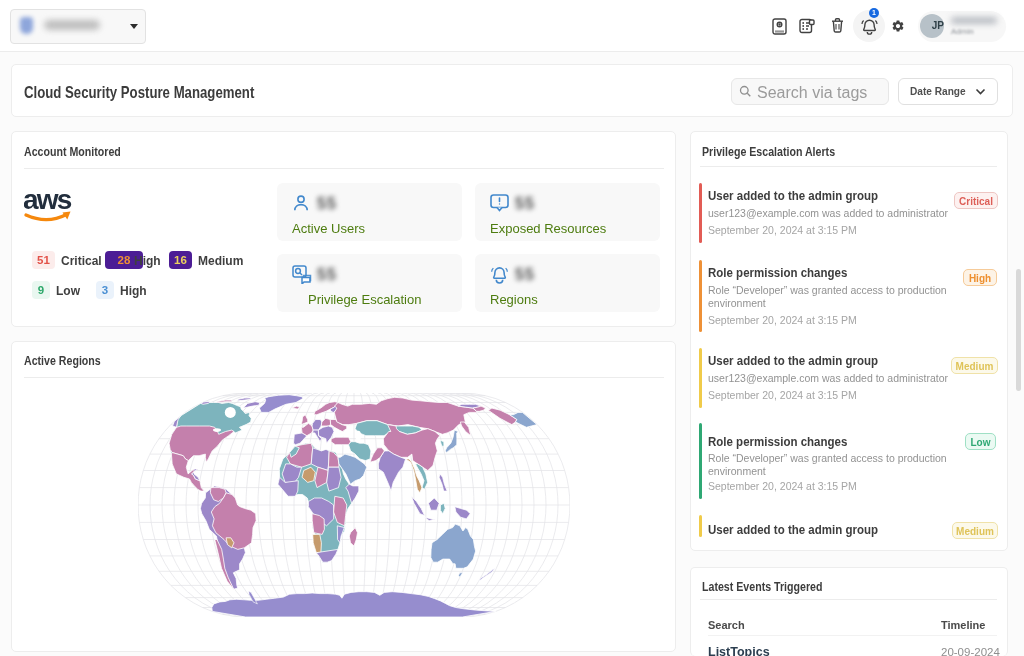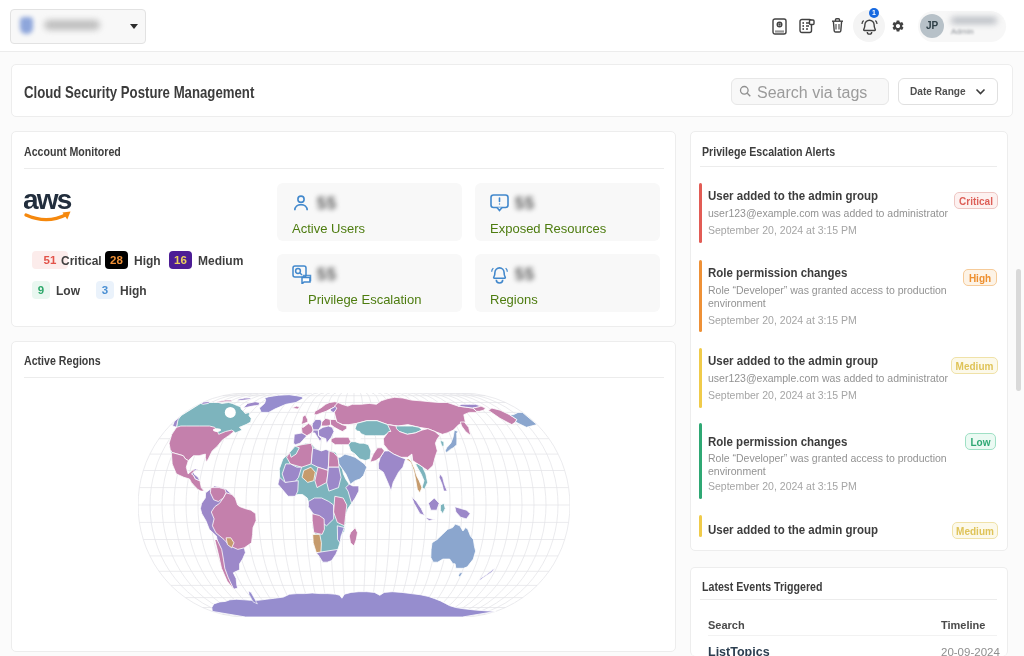--- a/index.html
+++ b/index.html
@@ -9,21 +9,21 @@
 
 #navbar { position:absolute; top:0; left:0; width:1024px; height:52px; background:#fff; border-bottom:1px solid #ececec; }
 #logobtn { position:absolute; top:9px; left:10px; width:136px; height:35px; background:#f8f8f8; border:1px solid #e2e2e2; border-radius:4px; }
 #logoicon { position:absolute; top:17px; left:20px; width:13px; height:17px; background:#8ea6db; border-radius:4px 4px 6px 6px; filter:blur(2.2px); }
 #logotxt { position:absolute; top:20px; left:44px; width:56px; height:10px; background:#a0a0a0; border-radius:5px; filter:blur(3px); opacity:.65; }
 #logocaret { position:absolute; top:24px; left:130px; width:0; height:0; border-left:4.5px solid transparent; border-right:4.5px solid transparent; border-top:5.5px solid #2c2c2c; }
 .nicon { position:absolute; top:18px; }
 #bellbg { position:absolute; top:10px; left:853px; width:32px; height:32px; border-radius:50%; background:#f4f4f4; }
 #bellbadge { position:absolute; top:8px; left:869px; width:10px; height:10px; border-radius:50%; background:#1769e0; color:#fff; font-size:7px; font-weight:bold; text-align:center; line-height:10px; }
 #userpill { position:absolute; top:11px; left:918px; width:88px; height:31px; background:#f7f7f7; border-radius:16px; }
-#avatar { position:absolute; top:14px; left:920px; width:24px; height:24px; border-radius:50%; background:#b7c1c8; color:#2f4048; font-weight:bold; font-size:10px; text-align:center; line-height:24px; }
+#avatar { position:absolute; top:14px; left:920px; width:24px; height:24px; border-radius:50%; background:#b7c1c8; color:#2f4048; font-weight:bold; font-size:10px; text-align:right; line-height:24px; }
 #uname { position:absolute; top:17px; left:951px; width:46px; height:7px; background:#a8adb5; border-radius:3px; filter:blur(3px); opacity:.8; }
 #uadmin { position:absolute; top:27px; left:951px; font-size:8px; color:#8b9096; filter:blur(1px); }
 
 .card { position:absolute; background:#fff; border:1px solid #ededed; border-radius:5px; }
 #header { top:64px; left:11px; width:1002px; height:53px; }
 #htitle { position:absolute; top:83px; left:24px; font-size:16.5px; font-weight:bold; color:#3c3c3c; letter-spacing:0; transform:scaleX(.8); transform-origin:0 0; }
 #searchbox { position:absolute; top:78px; left:731px; width:158px; height:27px; background:#f8f8f8; border:1px solid #e7e7e7; border-radius:6px; }
 #searchtxt { position:absolute; top:84px; left:757px; font-size:16px; color:#9b9b9b; }
 #daterange { position:absolute; top:78px; left:898px; width:100px; height:27px; background:#fff; border:1px solid #e0e0e0; border-radius:6px; }
 #drtxt { position:absolute; top:85px; left:910px; font-size:11.5px; color:#4f4f4f; font-weight:bold; transform:scaleX(.88); transform-origin:0 0; }
@@ -111,23 +111,23 @@
 
   <div class="card" id="acct"></div>
   <div class="ctitle" style="top:145px; left:24px;">Account Monitored</div>
   <div class="divider" style="top:168px; left:24px; width:640px;"></div>
   <svg id="awslogo" width="50" height="40" viewBox="0 0 50 40">
     <text x="-1" y="23" font-family="Liberation Sans, sans-serif" font-size="28" font-weight="bold" fill="#222e3d" letter-spacing="-1.8">aws</text>
     <path d="M2 29 Q 23 38.5 42.5 28.5" fill="none" stroke="#f5880d" stroke-width="3.2" stroke-linecap="round"></path>
     <path d="M38.5 26.5 L46.5 25.5 L43.3 33.4 Z" fill="#f5880d"></path>
   </svg>
 
-  <div class="sevnum" style="top:251px; left:32px; width:36px; color:#e25249; background:#fceceb;">51</div>
+  <div class="sevnum" style="top:251px; left:32px; width:23px; color:#e25249; background:#fceceb;">51</div>
   <div class="sevlab" style="top:254px; left:61px;">Critical</div>
-  <div class="sevnum" style="top:251px; left:105px; width:23px; color:#ee8f35; background:#000000;">28</div>
+  <div class="sevnum" style="top:251px; left:105px; width:38px; color:#ee8f35; background:#4c1d95;">28</div>
   <div class="sevlab" style="top:254px; left:134px;">High</div>
   <div class="sevnum" style="top:251px; left:169px; width:23px; color:#ecd25e; background:#4c1d95;">16</div>
   <div class="sevlab" style="top:254px; left:198px;">Medium</div>
   <div class="sevnum" style="top:281px; left:32px; width:18px; color:#2ca86a; background:#e9f7f0;">9</div>
   <div class="sevlab" style="top:284px; left:56px;">Low</div>
   <div class="sevnum" style="top:281px; left:96px; width:18px; color:#4a8fd3; background:#eaf2fb;">3</div>
   <div class="sevlab" style="top:284px; left:120px;">High</div>
 
   <div class="mini" style="top:183px; left:277px;"></div>
   <div class="mini" style="top:183px; left:475px;"></div>

